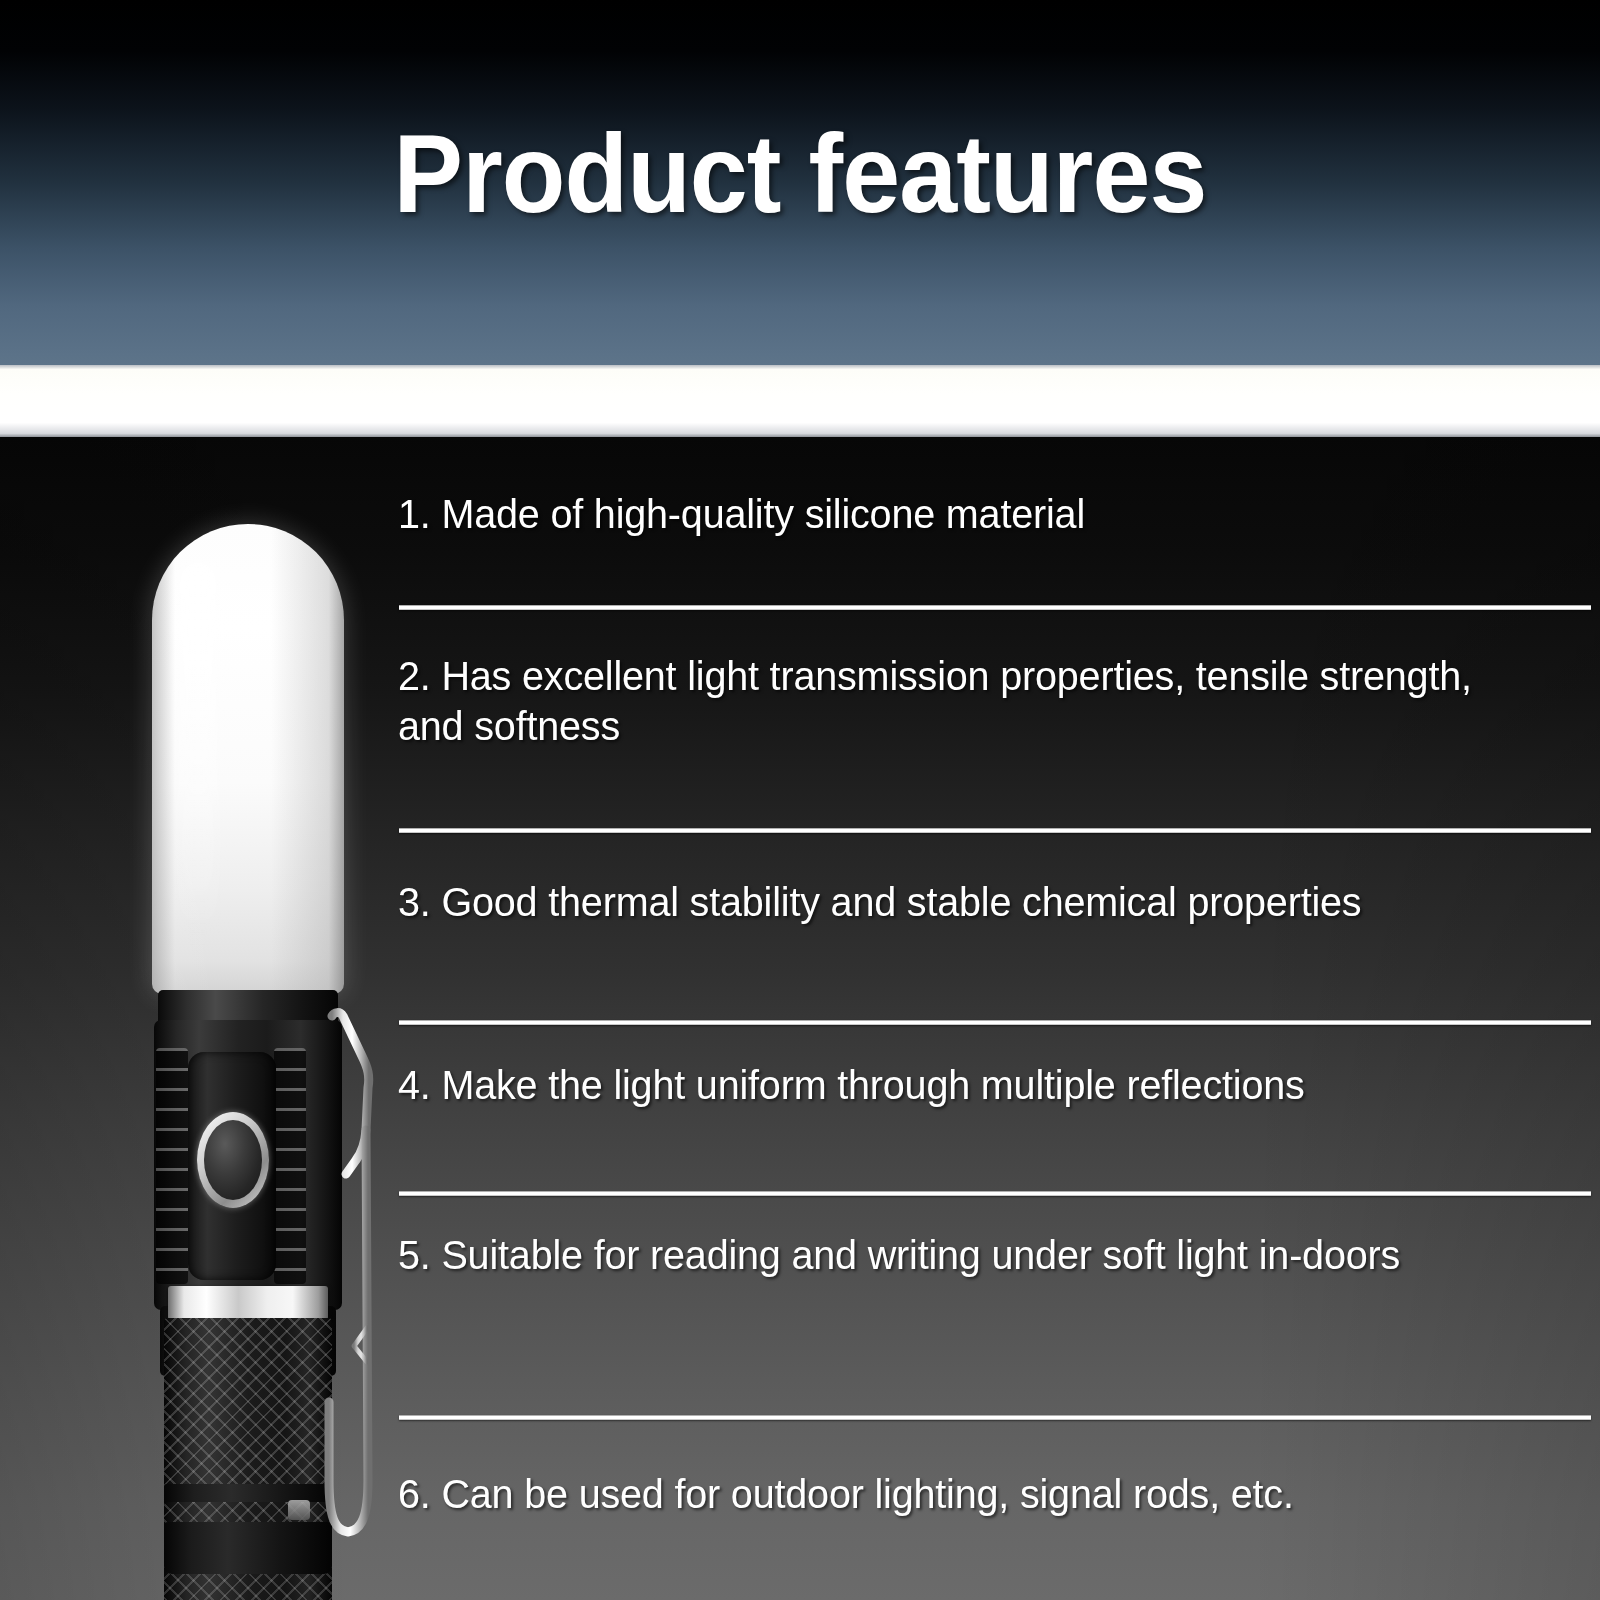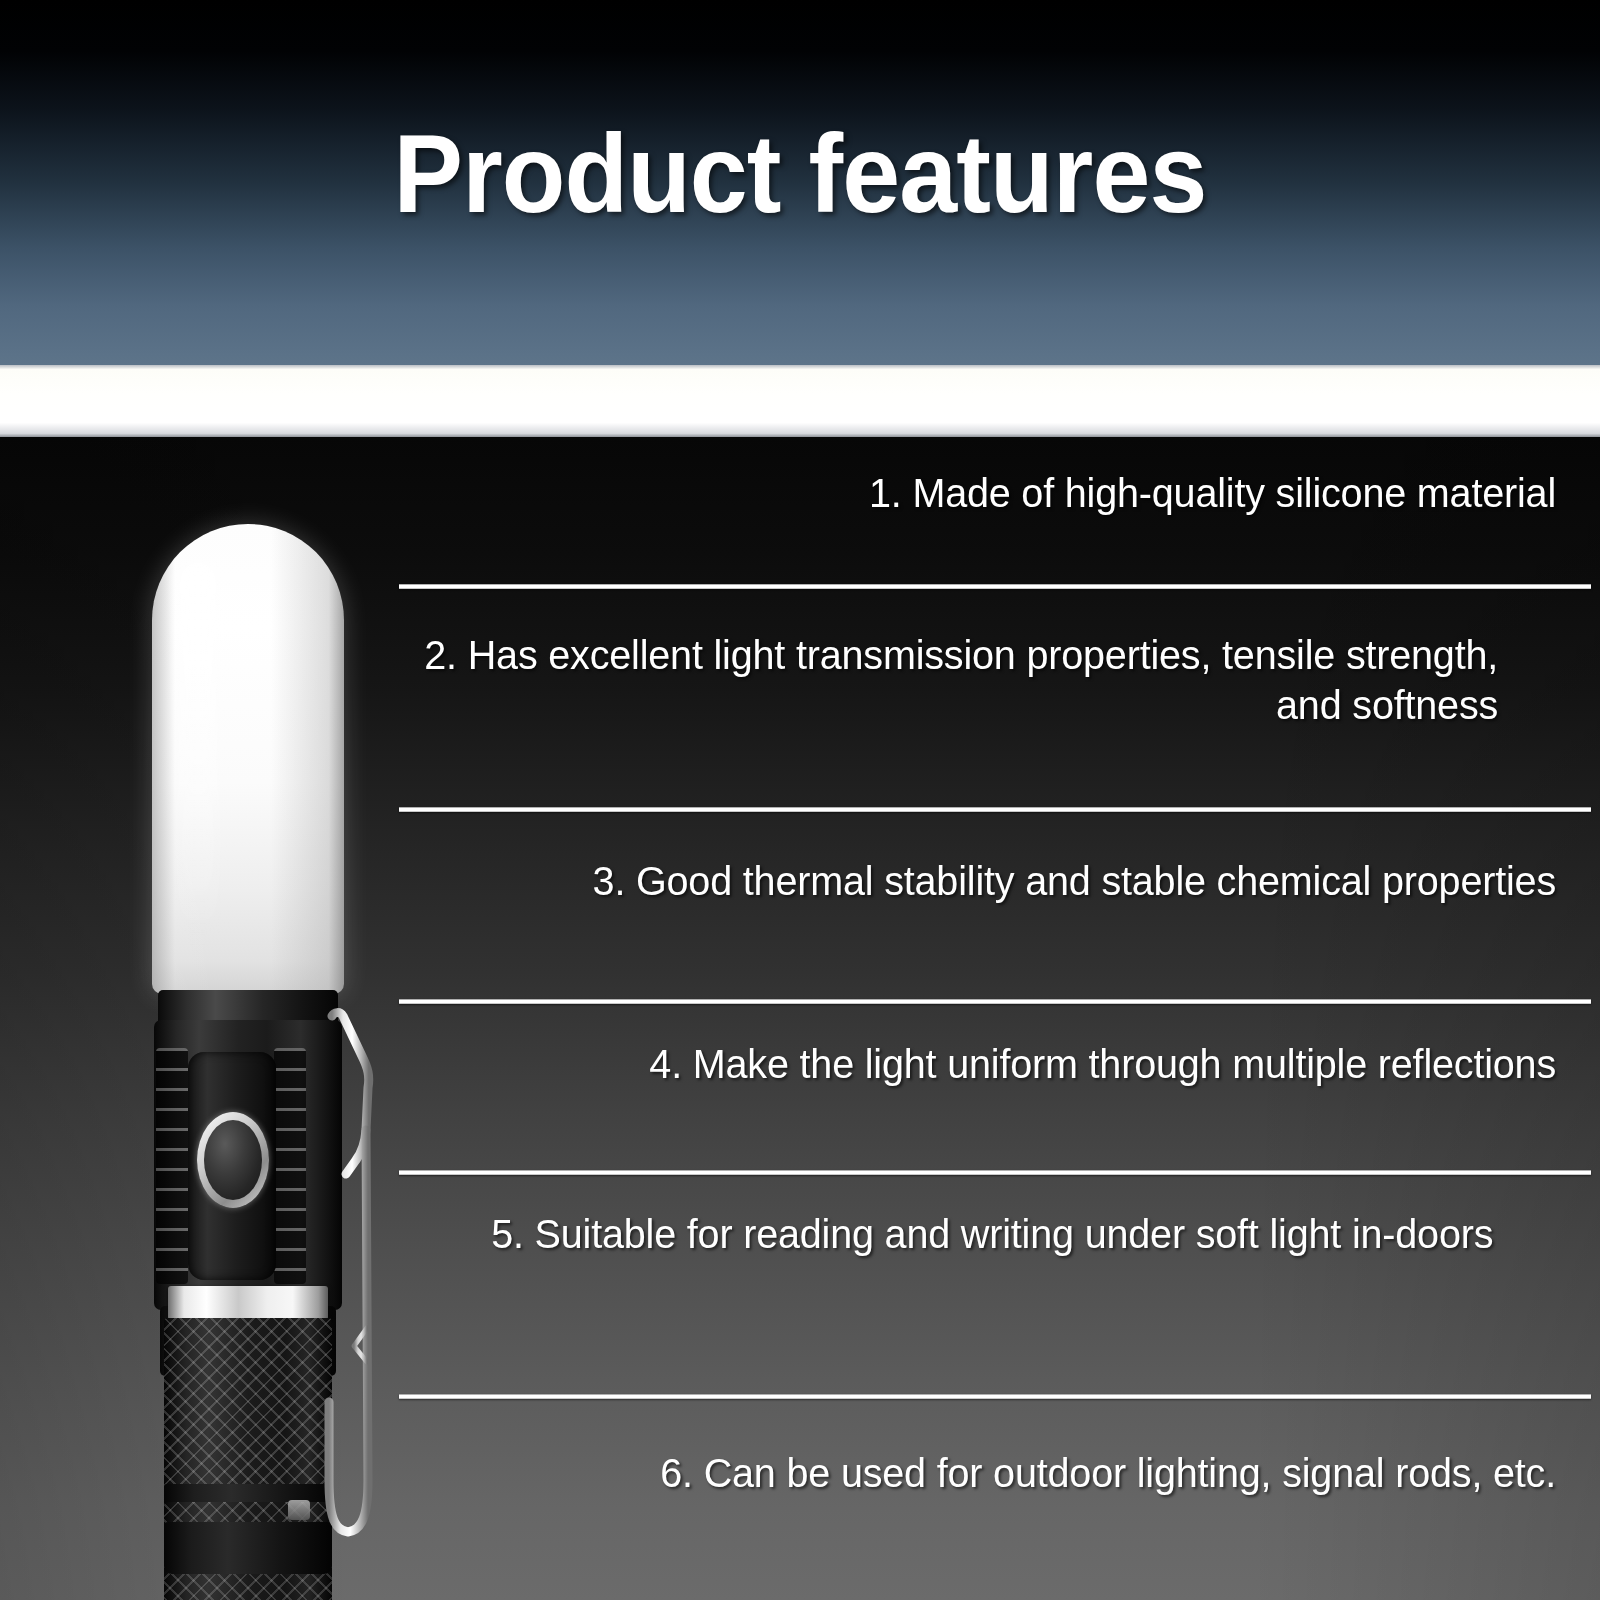--- a/index.html
+++ b/index.html
@@ -96,24 +96,23 @@
         rgba(0,0,0,0.0) 22%,
         rgba(0,0,0,0.0) 78%,
         rgba(0,0,0,0.14) 100%);
     pointer-events: none;
   }
 
   
   .feature-list {
     position: absolute;
     left: 398px;
-    top: 416px;
+    top: 437px;
     width: 1194px;
     height: 1163px;
-    text-align: right;
   }
   .feature-item {
     position: absolute;
     left: 0;
     color: #ffffff;
     font-size: 41px;
     font-weight: 400;
     line-height: 1.22;
     letter-spacing: -0.2px;
     transform: scaleX(0.965);

